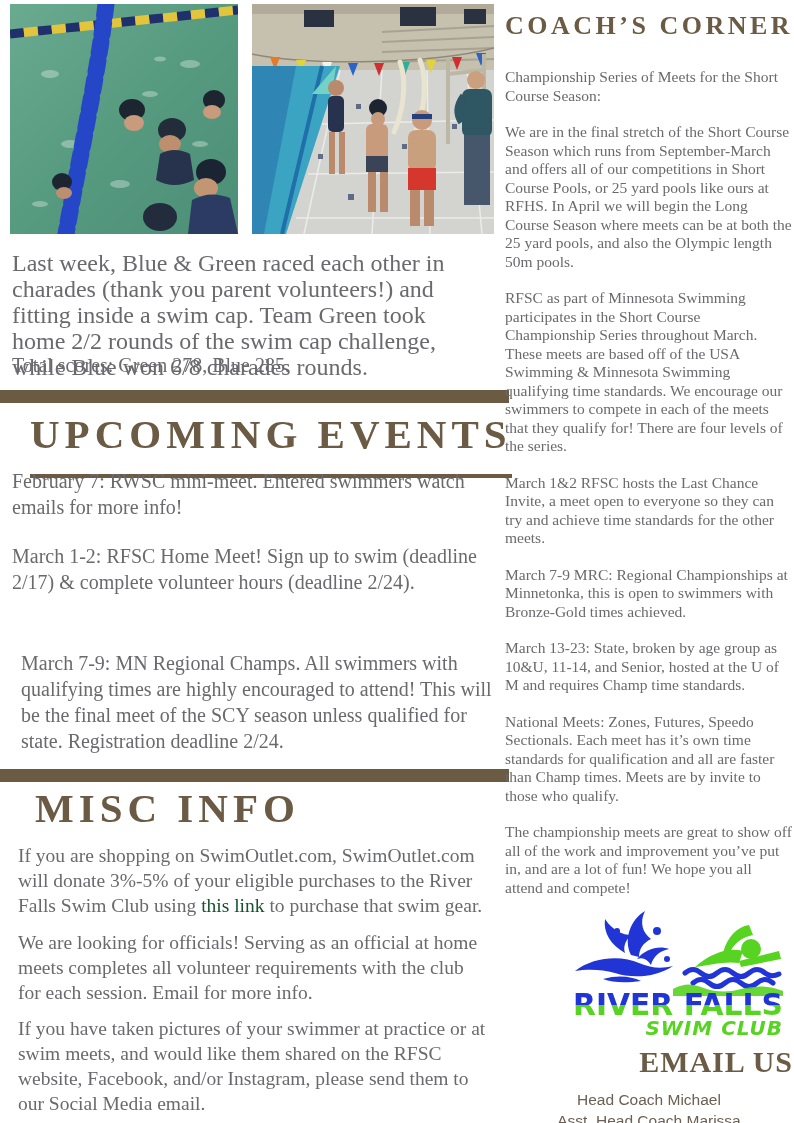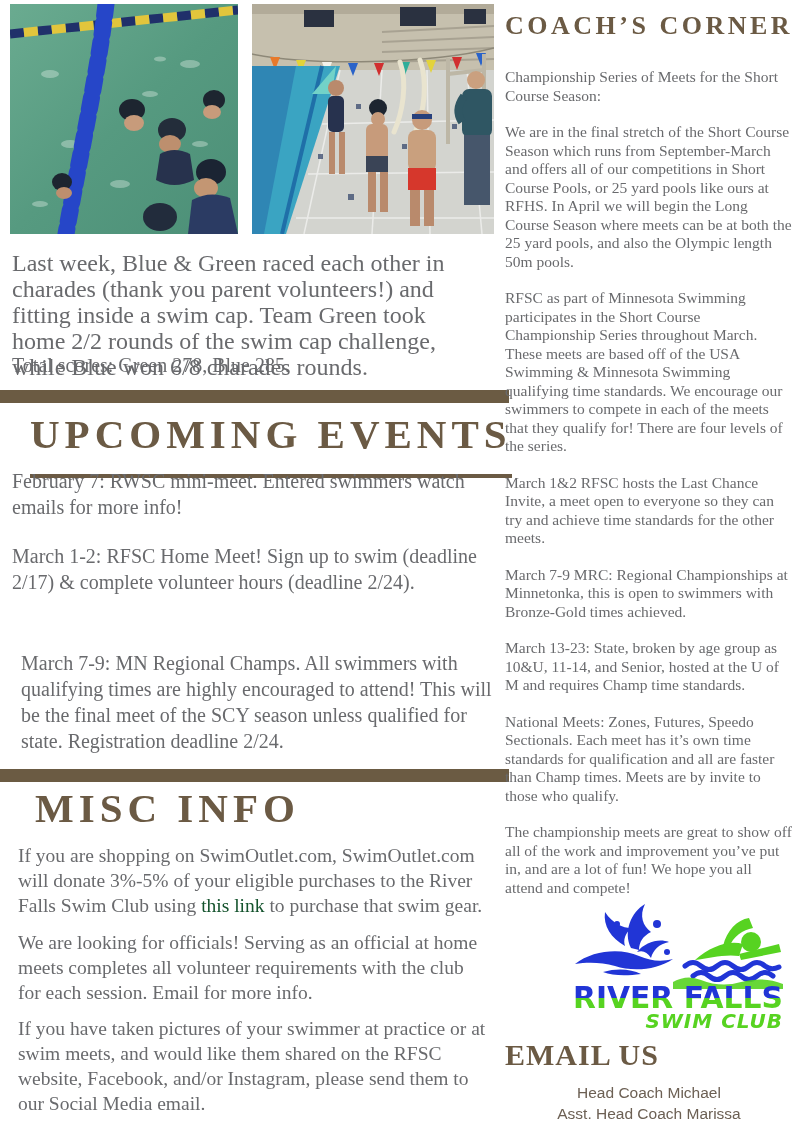--- a/index.html
+++ b/index.html
@@ -38,21 +38,21 @@
   .inline-link { color:#14532d; cursor:pointer; }
   
   .right-col { position:absolute; left:505px; top:12px; width:288px; }
   .right-col .title {
     font-size:26px; letter-spacing:3.5px; line-height:1.05; margin-bottom:29px;
     white-space:nowrap;
   }
   .right-col p.cc { font-size:15.5px; line-height:18.5px; margin-bottom:18px; color:#696a6d; }
   .logo-wrap { margin:2px 0 4px 68px; }
   .email-title {
-    text-align:left; font-size:30px; letter-spacing:1px; 
+    text-align:right; font-size:30px; letter-spacing:1px; 
   }
   .email-links { margin-top:10px; text-align:center; font-family:"Liberation Sans", sans-serif; }
   .email-links a {
     display:block; font-size:15.5px; line-height:21px; color:#6C6054;
     text-underline-offset:3px; cursor:pointer;
   }
 </style>
 </head>
 <body>
 
@@ -217,21 +217,21 @@
   <div class="right-col">
     <div class="h-brown title">COACH’S CORNER</div>
 
     <p class="cc">Championship Series of Meets for the Short Course Season:</p>
     <p class="cc">We are in the final stretch of the Short Course Season which runs from September-March and offers all of our competitions in Short Course Pools, or 25 yard pools like ours at RFHS. In April we will begin the Long Course Season where meets can be at both the 25 yard pools, and also the Olympic length 50m pools.</p>
     <p class="cc">RFSC as part of Minnesota Swimming participates in the Short Course Championship Series throughout March. These meets are based off of the USA Swimming &amp; Minnesota Swimming qualifying time standards. We encourage our swimmers to compete in each of the meets that they qualify for! There are four levels of the series.</p>
     <p class="cc">March 1&amp;2 RFSC hosts the Last Chance Invite, a meet open to everyone so they can try and achieve time standards for the other meets.</p>
     <p class="cc">March 7-9 MRC: Regional Championships at Minnetonka, this is open to swimmers with Bronze-Gold times achieved.</p>
     <p class="cc">March 13-23: State, broken by age group as 10&amp;U, 11-14, and Senior, hosted at the U of M and requires Champ time standards.</p>
     <p class="cc">National Meets: Zones, Futures, Speedo Sectionals. Each meet has it’s own time standards for qualification and all are faster than Champ times. Meets are by invite to those who qualify.</p>
-    <p class="cc" style="margin-bottom:5px;">The championship meets are great to show off all of the work and improvement you’ve put in, and are a lot of fun! We hope you all attend and compete!</p>
+    <p class="cc" style="margin-bottom:12px;">The championship meets are great to show off all of the work and improvement you’ve put in, and are a lot of fun! We hope you all attend and compete!</p>
 
     <div class="logo-wrap">
       <svg width="212" height="128" viewBox="0 0 212 128">
         <defs>
           <linearGradient id="rfsplit" x1="0" y1="0" x2="0" y2="1">
             <stop offset="0" stop-color="#2135D6"></stop>
             <stop offset="0.52" stop-color="#2135D6"></stop>
             <stop offset="0.52" stop-color="#57D321"></stop>
             <stop offset="1" stop-color="#57D321"></stop>
           </linearGradient>

